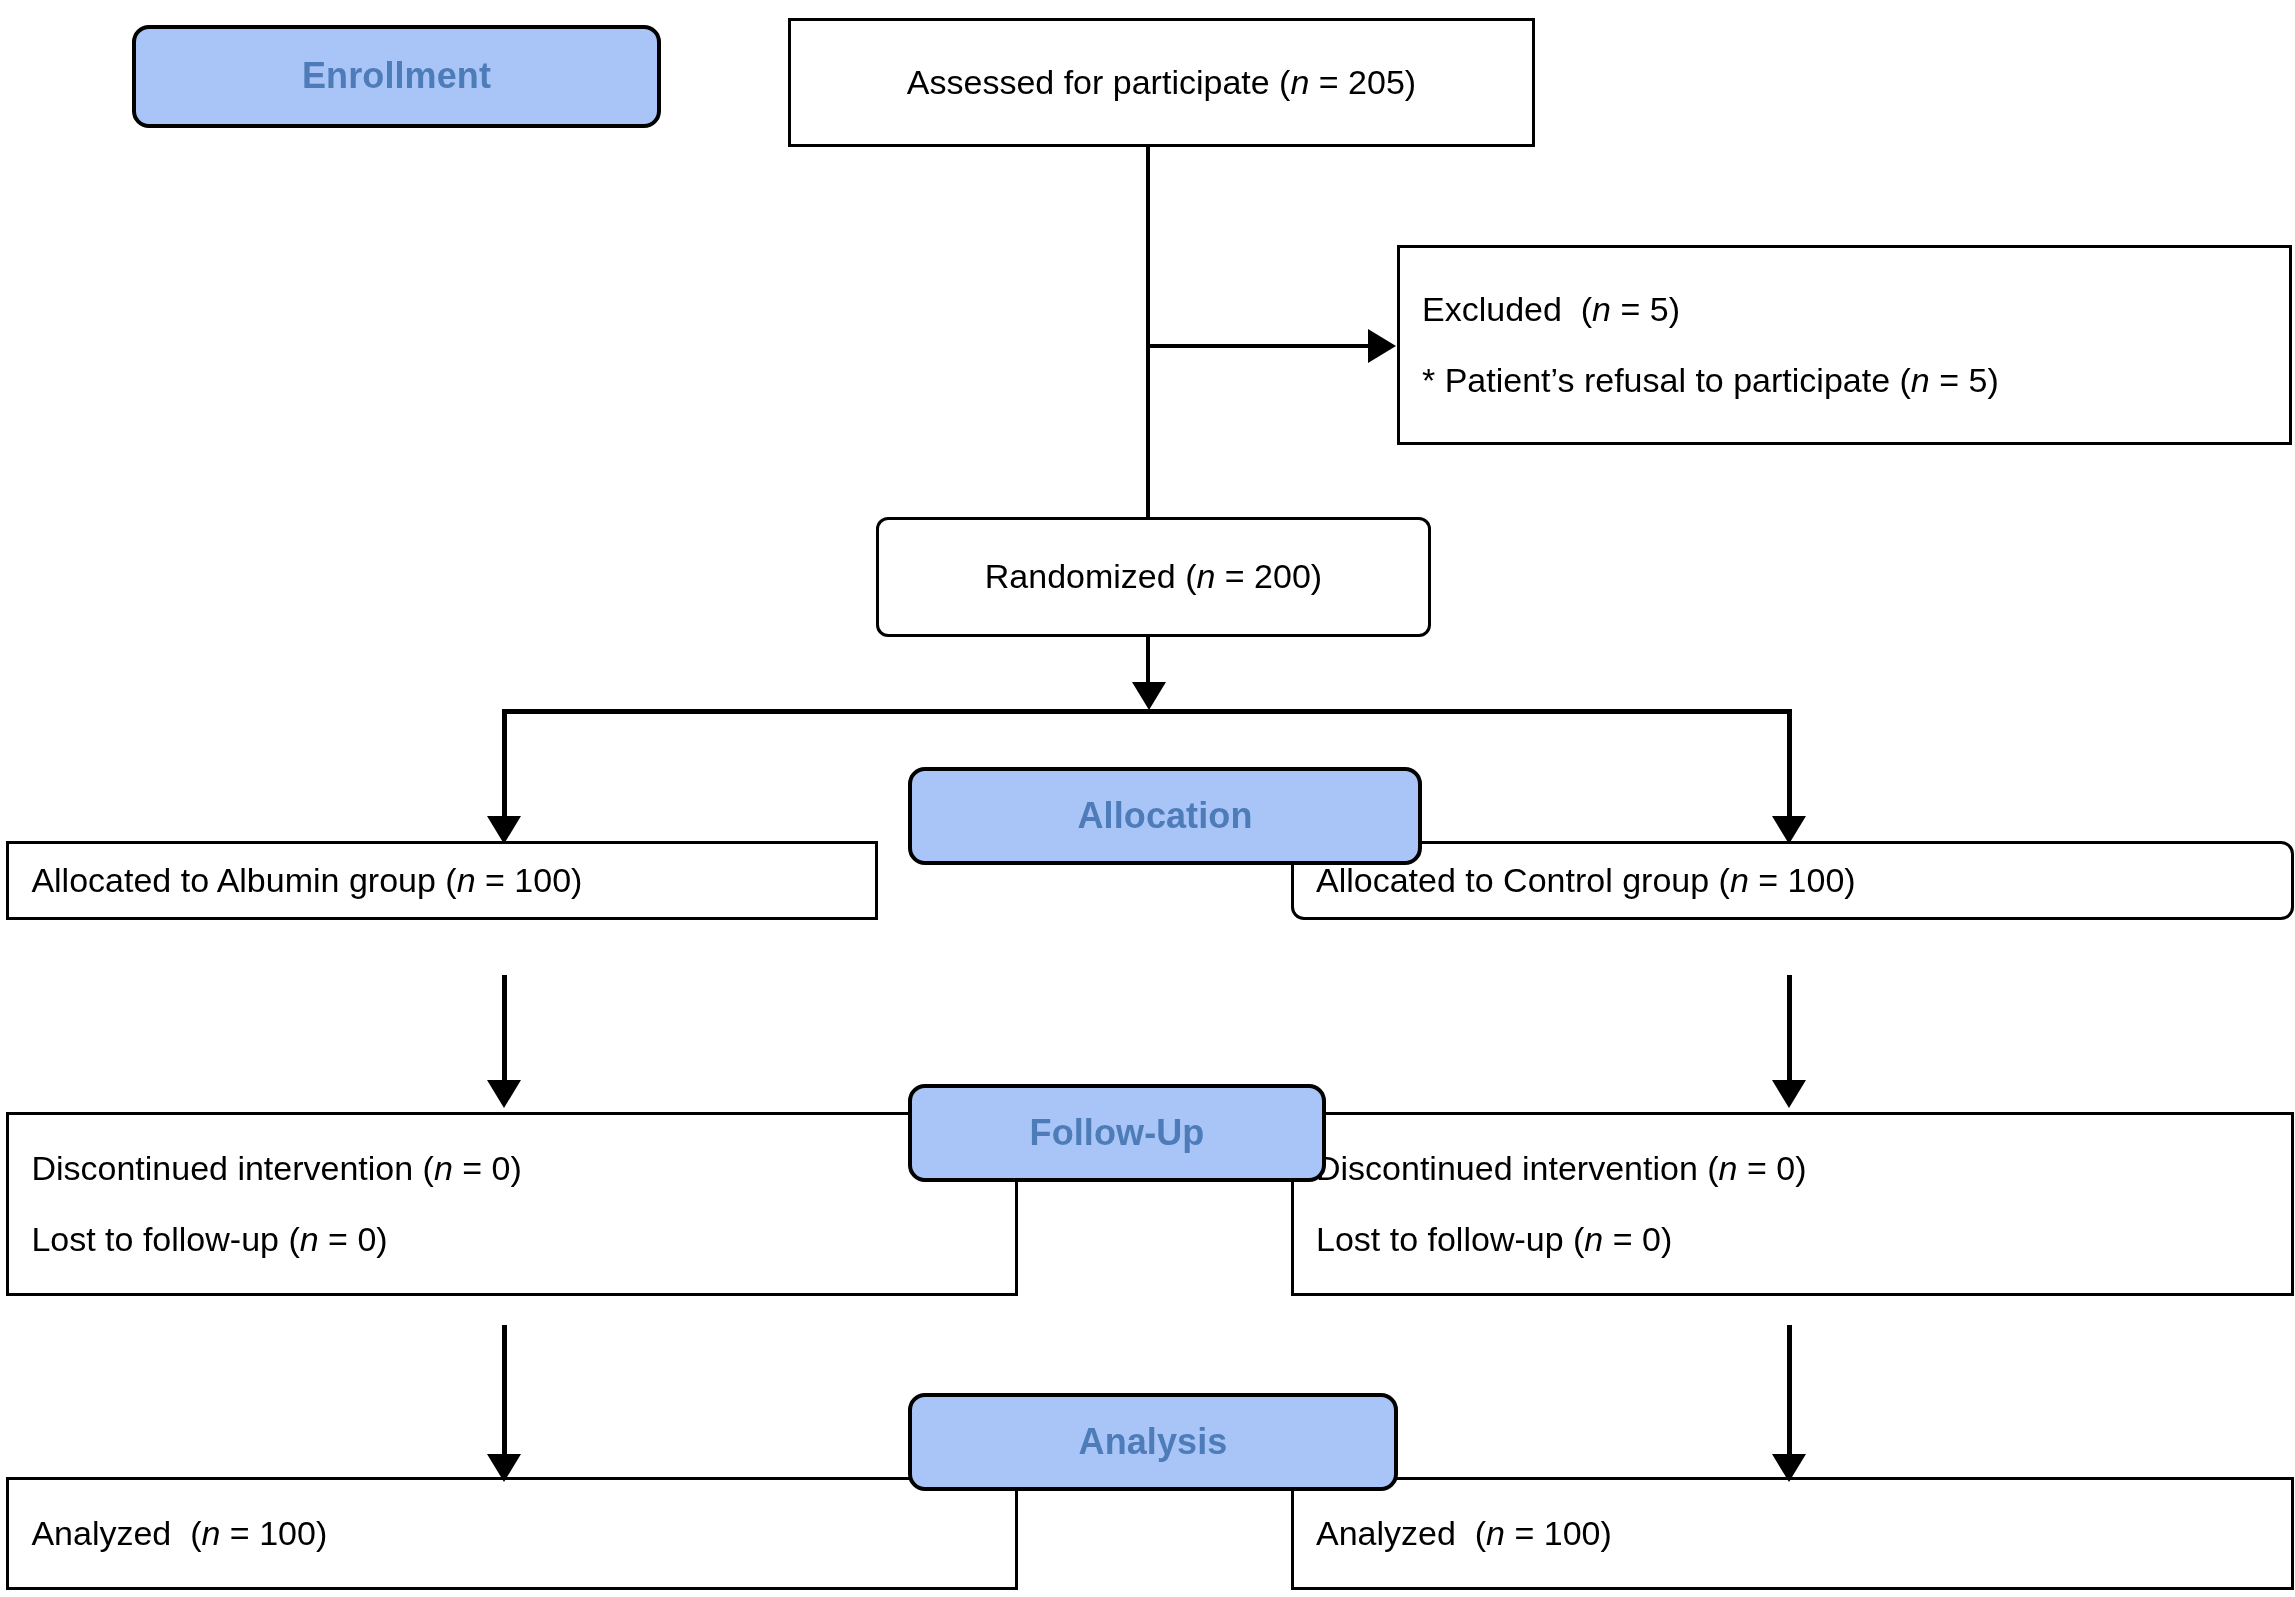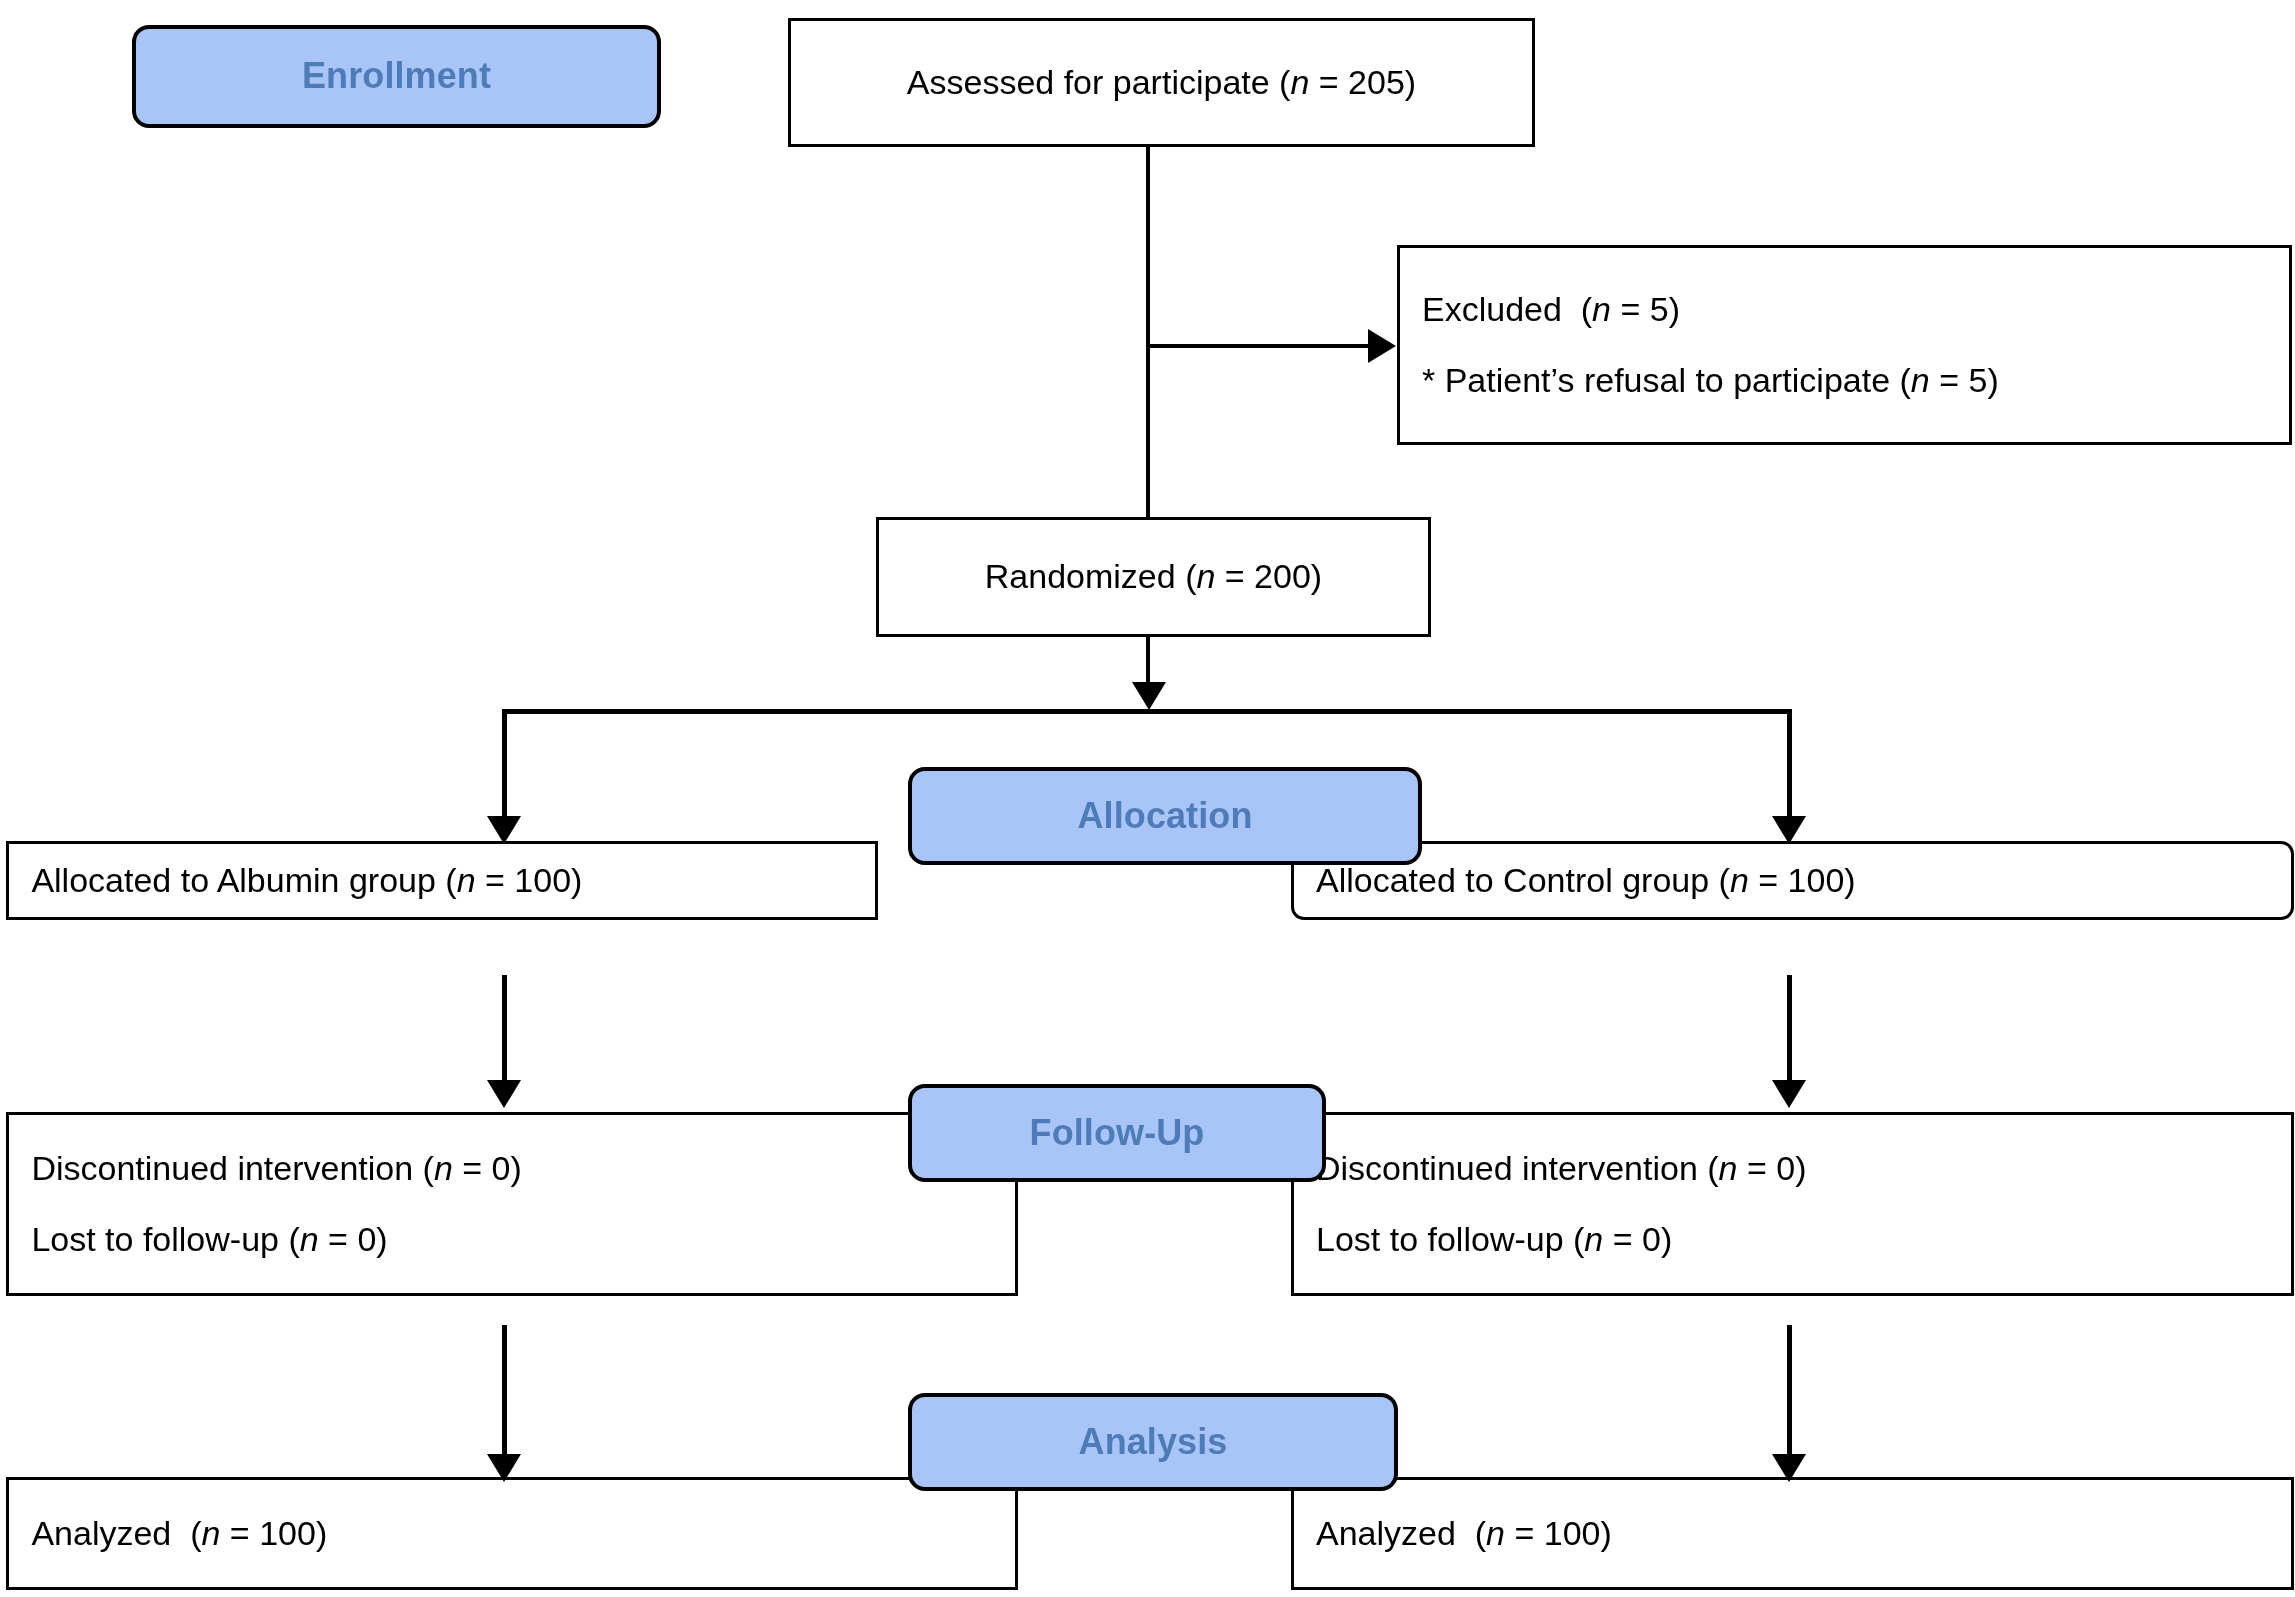--- a/index.html
+++ b/index.html
@@ -116,21 +116,21 @@
   <div class="vline" style="left:1146px; top:147px; width:3.9px; height:371px;"></div>
 
   <div class="thinline" style="left:1150px; top:344px; width:219px; height:3.9px;"></div>
   <div class="arrow-right" style="left:1368px; top:329px;"></div>
 
   <div class="box" style="left:1397px; top:245px; width:895px; height:200px;">
     <div class="line"><span>Excluded  (</span><i>n</i><span> = 5)</span></div>
     <div class="line"><span>* Patient’s refusal to participate (</span><i>n</i><span> = 5)</span></div>
   </div>
 
-  <div class="box centered" style="left:876px; top:517px; width:555px; height:120px;">
+  <div class="box centered" style="left:876px; top:517px; width:555px; height:120px;border-radius:12px;">
     <div class="line"><span>Randomized (</span><i>n</i><span> = 200)</span></div>
   </div>
 
   <div class="vline" style="left:1146px; top:637px; width:3.9px; height:46px;"></div>
   <div class="arrow-down" style="left:1132px; top:682px;"></div>
 
   <div class="hline" style="left:502px; top:709px; width:1290px; height:4.5px;"></div>
 
   <div class="vline" style="left:502px; top:709px; width:4.5px; height:110px;"></div>
   <div class="arrow-down" style="left:487px; top:816px;"></div>

